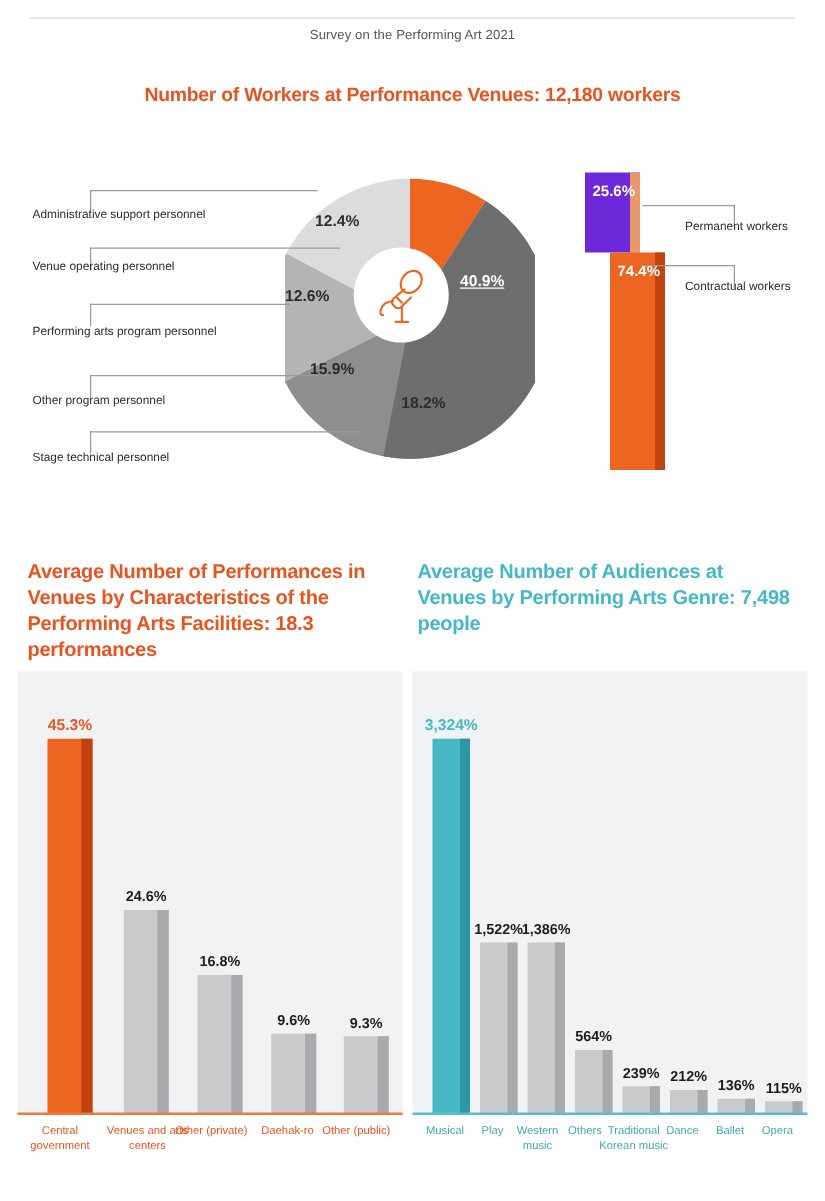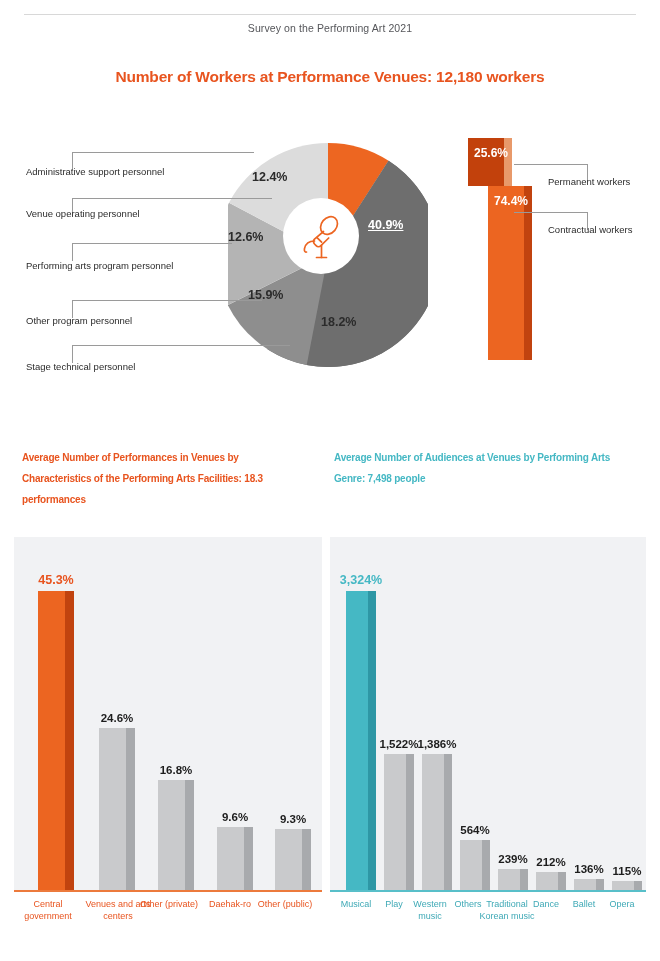--- a/index.html
+++ b/index.html
@@ -62,21 +62,21 @@
   }
   .stack-lead {
     position: absolute; border-top: 1px solid #9a9a9a; border-right: 1px solid #9a9a9a;
   }
   .stack-lead-label {
     position: absolute; font-size: 9.5px; color: #2b2b2b; white-space: nowrap;
   }
 
   
   .sec-title {
-    position: absolute; font-size: 10px; font-weight: bold; line-height: 21px;
+    position: absolute; font-size: 16px; font-weight: bold; line-height: 21px;
     letter-spacing: -.2px;
   }
   .sec-left  { left: 22px;  top: 447px; width: 285px; color: #e8541f; }
   .sec-right { left: 334px; top: 447px; width: 300px; color: #45b8c4; }
 
   
   .panel { position: absolute; top: 537px; background: #f1f2f4; }
   .panel-left  { left: 14px;  width: 308px; height: 354px; }
   .panel-right { left: 330px; width: 316px; height: 354px; }
 
@@ -160,21 +160,21 @@
   <div class="lead-label" style="left:26px; top:260px;">Performing arts program personnel</div>
 
   <div class="lead" style="left:72px; top:300px; width:190px; height:18px;"></div>
   <div class="lead-label" style="left:26px; top:315px;">Other program personnel</div>
 
   <div class="lead" style="left:72px; top:345px; width:218px; height:18px;"></div>
   <div class="lead-label" style="left:26px; top:361px;">Stage technical personnel</div>
 
   <div class="stack-wrap">
     <div class="stack-col">
-      <div class="stack-seg" style="height:48px; background:#c2410c;">
+      <div class="stack-seg" style="height:64px; background:#6d28d9;">
         <div class="stack-side" style="background:#e8996a;"></div>
         <div class="stack-val">25.6%</div>
       </div>
       <div class="stack-seg" style="height:174px; background:#ec6521;margin-left:20px;">
         <div class="stack-side" style="background:#c1430f;"></div>
         <div class="stack-val">74.4%</div>
       </div>
     </div>
   </div>
 

